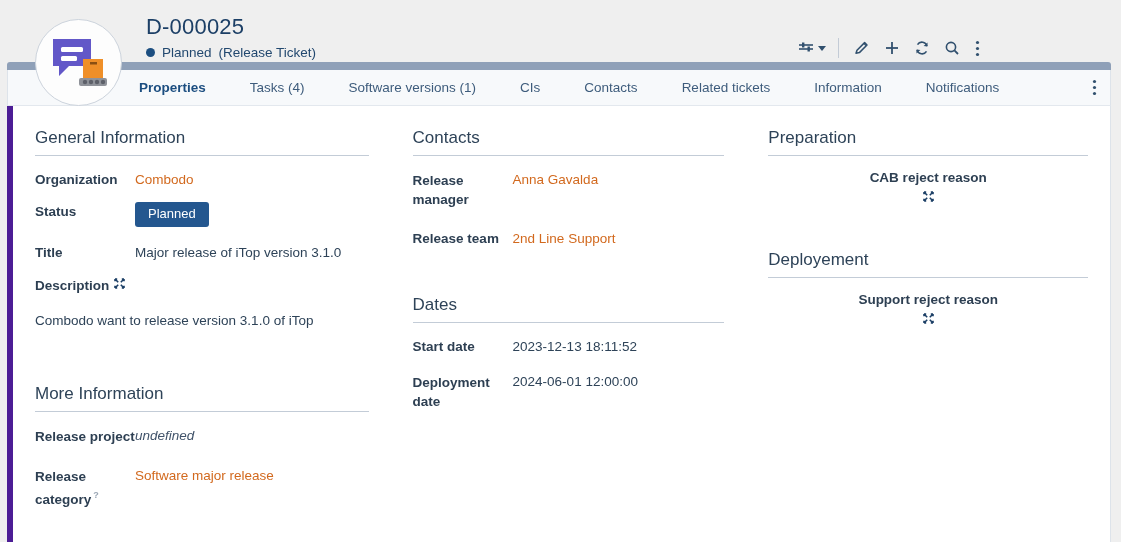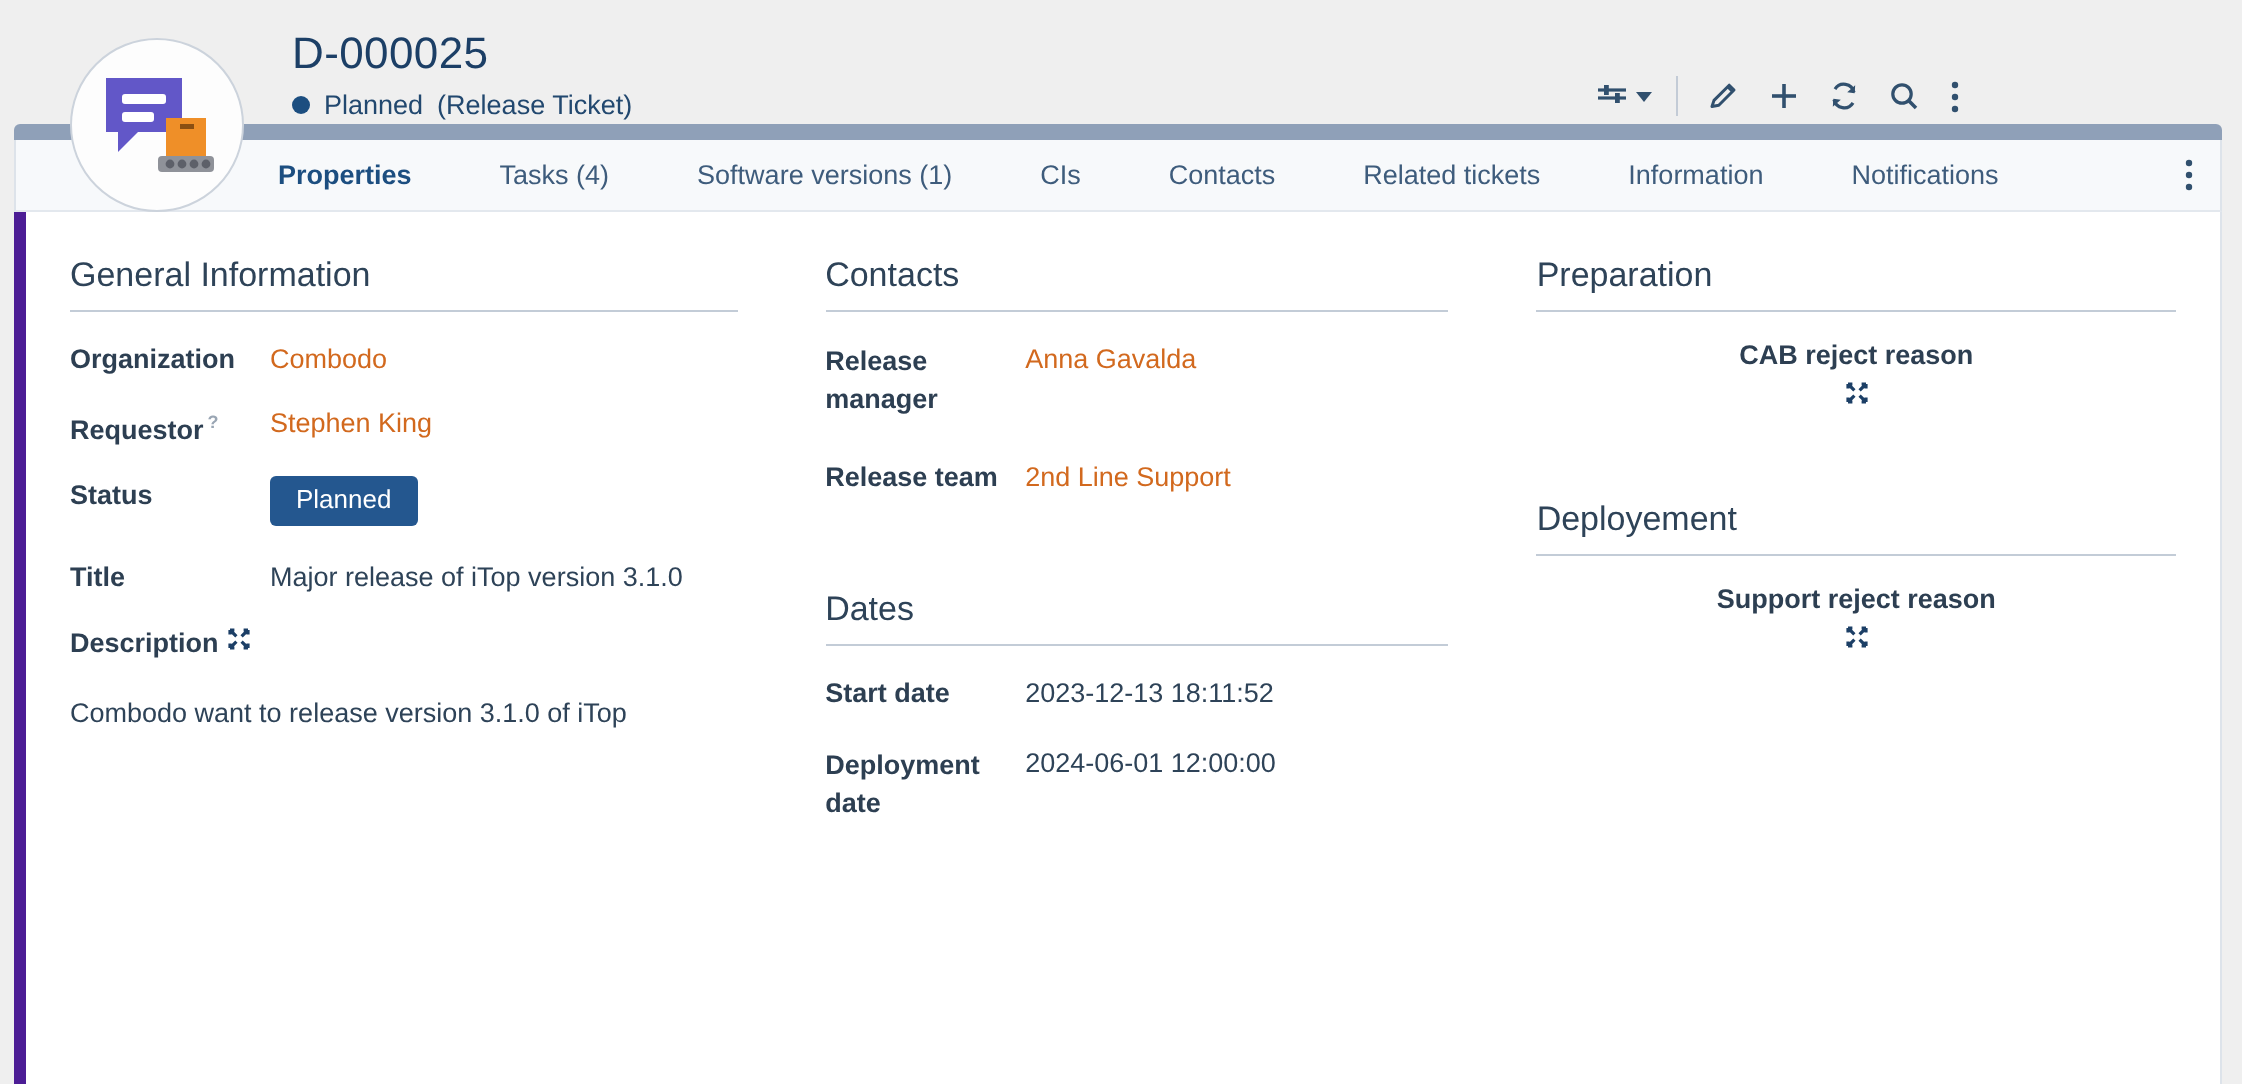--- a/index.html
+++ b/index.html
@@ -334,24 +334,20 @@
 
         <div class="section">
           <div class="section-title">General Information</div>
           <div class="section-rule"></div>
 
           <div class="field">
             <div class="f-label">Organization</div>
             <div class="f-value link">Combodo</div>
           </div>
 
-          <div class="field">
-            <div class="f-label"><span>Requestor</span><span class="help">?</span></div>
-            <div class="f-value link">Stephen King</div>
-          </div>
 
           <div class="field" style="margin-bottom:16px;">
             <div class="f-label">Status</div>
             <div>
               <span class="badge">Planned</span>
             </div>
           </div>
 
           <div class="field" style="margin-bottom:17px;">
             <div class="f-label">Title</div>
@@ -369,20 +365,34 @@
                   <path d="M10 10 L6.8 6.8 M10 10 L10 7.8 M10 10 L7.8 10" stroke="#1c3f66" stroke-width="1.6" fill="none"></path>
                 </svg>
               </span>
             </div>
             <div class="desc-text">Combodo want to release version 3.1.0 of iTop</div>
           </div>
         </div>
 
         <div class="sp-46"></div>
 
+        <div class="section">
+          <div class="section-title">More Information</div>
+          <div class="section-rule"></div>
+
+          <div class="field" style="margin-bottom:20px;">
+            <div class="f-label" style="line-height:19px;">Release project</div>
+            <div class="f-value muted">undefined</div>
+          </div>
+
+          <div class="field">
+            <div class="f-label" style="line-height:19px;"><span>Release category</span><span class="help">?</span></div>
+            <div class="f-value link">Software major release</div>
+          </div>
+        </div>
       </div>
 
       <div class="col col-2">
 
         <div class="section">
           <div class="section-title">Contacts</div>
           <div class="section-rule"></div>
 
           <div class="field" style="margin-bottom:20px;">
             <div class="f-label" style="line-height:19px;">Release manager</div>

